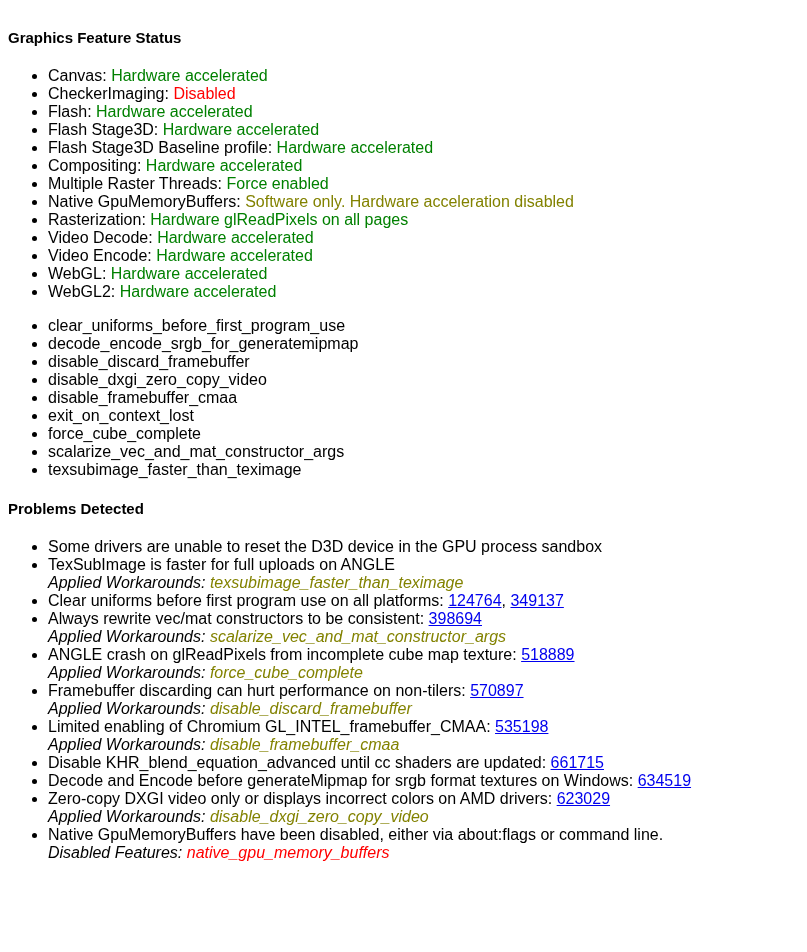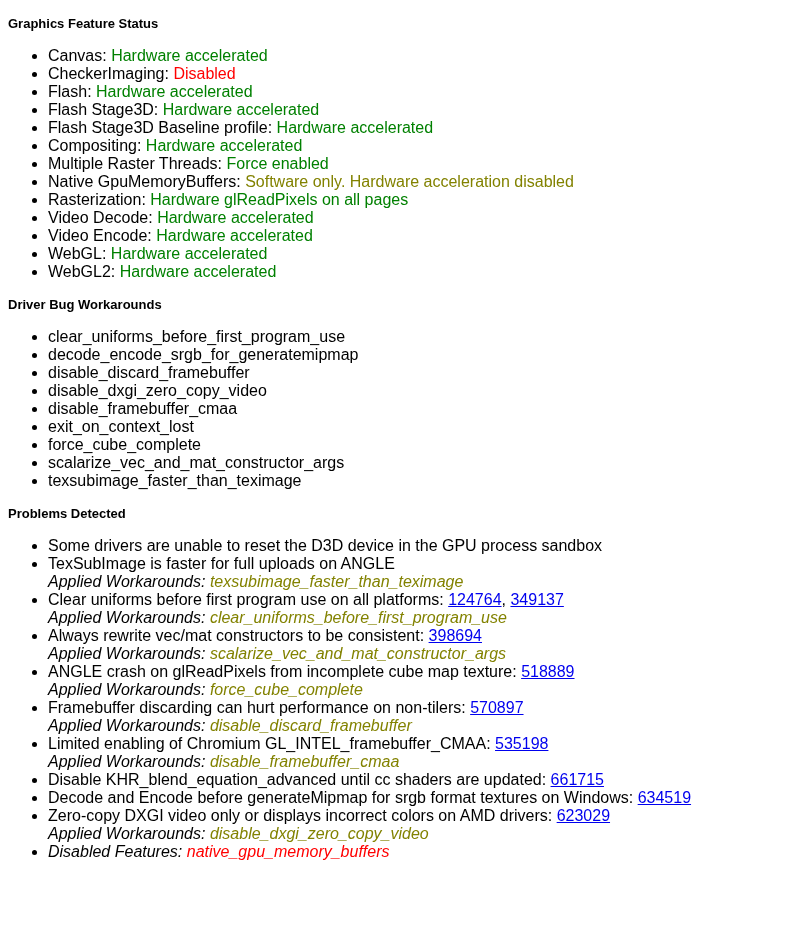--- a/index.html
+++ b/index.html
@@ -12,23 +12,23 @@
   html, body {
     background: #ffffff;
   }
   body {
     margin: 8px;
     color: var(--c-text);
     font-family: "Liberation Sans", sans-serif;
     font-size: 16px;
   }
   h3 {
-    font-size: 13px;
+    font-size: 15px;
     font-weight: 700;
-    margin: 8px 0;
+    margin: 21px 0;
   }
   ul {
     margin: 16px 0;
     padding: 0 0 0 40px;
     list-style: disc outside;
   }
   li {
     line-height: normal;
   }
   .green  { color: var(--c-green); margin-top: 29px; }
@@ -62,44 +62,43 @@
         <li><span>Native GpuMemoryBuffers:</span> <span class="yellow">Software only. Hardware acceleration disabled</span></li>
         <li><span>Rasterization:</span> <span class="green">Hardware glReadPixels on all pages</span></li>
         <li><span>Video Decode:</span> <span class="green">Hardware accelerated</span></li>
         <li><span>Video Encode:</span> <span class="green">Hardware accelerated</span></li>
         <li><span>WebGL:</span> <span class="green">Hardware accelerated</span></li>
         <li><span>WebGL2:</span> <span class="green">Hardware accelerated</span></li>
       </ul>
   </section>
 
   <section>
-    <h3>Driver Bug Workarounds</h3>
     <ul id="workaround-list">
         <li>clear_uniforms_before_first_program_use</li>
         <li>decode_encode_srgb_for_generatemipmap</li>
         <li>disable_discard_framebuffer</li>
         <li>disable_dxgi_zero_copy_video</li>
         <li>disable_framebuffer_cmaa</li>
         <li>exit_on_context_lost</li>
         <li>force_cube_complete</li>
         <li>scalarize_vec_and_mat_constructor_args</li>
         <li>texsubimage_faster_than_teximage</li>
       </ul>
   </section>
 
   <section>
     <h3>Problems Detected</h3>
     <ul id="problem-list">
         <li><span>Some drivers are unable to reset the D3D device in the GPU process sandbox</span></li>
         <li><span>TexSubImage is faster for full uploads on ANGLE</span><div class="sub"><span>Applied Workarounds:</span> <span class="yellow">texsubimage_faster_than_teximage</span></div></li>
-        <li><span>Clear uniforms before first program use on all platforms:</span> <a class="bug-link" href="#">124764</a>, <a class="bug-link" href="#">349137</a><div class="sub"><span>Applied Workarounds:</span> <span class="yellow">clear_uniforms_before_first_program_use</span></div></li>
+        <li><span>Clear uniforms before first program use on all platforms:</span> <a class="bug-link" href="#">124764</a>, <a class="bug-link" href="#">349137</a></li>
         <li><span>Always rewrite vec/mat constructors to be consistent:</span> <a class="bug-link" href="#">398694</a><div class="sub"><span>Applied Workarounds:</span> <span class="yellow">scalarize_vec_and_mat_constructor_args</span></div></li>
         <li><span>ANGLE crash on glReadPixels from incomplete cube map texture:</span> <a class="bug-link" href="#">518889</a><div class="sub"><span>Applied Workarounds:</span> <span class="yellow">force_cube_complete</span></div></li>
         <li><span>Framebuffer discarding can hurt performance on non-tilers:</span> <a class="bug-link" href="#">570897</a><div class="sub"><span>Applied Workarounds:</span> <span class="yellow">disable_discard_framebuffer</span></div></li>
         <li><span>Limited enabling of Chromium GL_INTEL_framebuffer_CMAA:</span> <a class="bug-link" href="#">535198</a><div class="sub"><span>Applied Workarounds:</span> <span class="yellow">disable_framebuffer_cmaa</span></div></li>
         <li><span>Disable KHR_blend_equation_advanced until cc shaders are updated:</span> <a class="bug-link" href="#">661715</a></li>
         <li><span>Decode and Encode before generateMipmap for srgb format textures on Windows:</span> <a class="bug-link" href="#">634519</a></li>
         <li><span>Zero-copy DXGI video only or displays incorrect colors on AMD drivers:</span> <a class="bug-link" href="#">623029</a><div class="sub"><span>Applied Workarounds:</span> <span class="yellow">disable_dxgi_zero_copy_video</span></div></li>
-        <li><div class="sub"><span>Disabled Features:</span> <span class="red">native_gpu_memory_buffers</span></div></li>
+        <li><span>Native GpuMemoryBuffers have been disabled, either via about:flags or command line.</span><div class="sub"><span>Disabled Features:</span> <span class="red">native_gpu_memory_buffers</span></div></li>
       </ul>
   </section>
 
 </main>
 
 </body></html>

